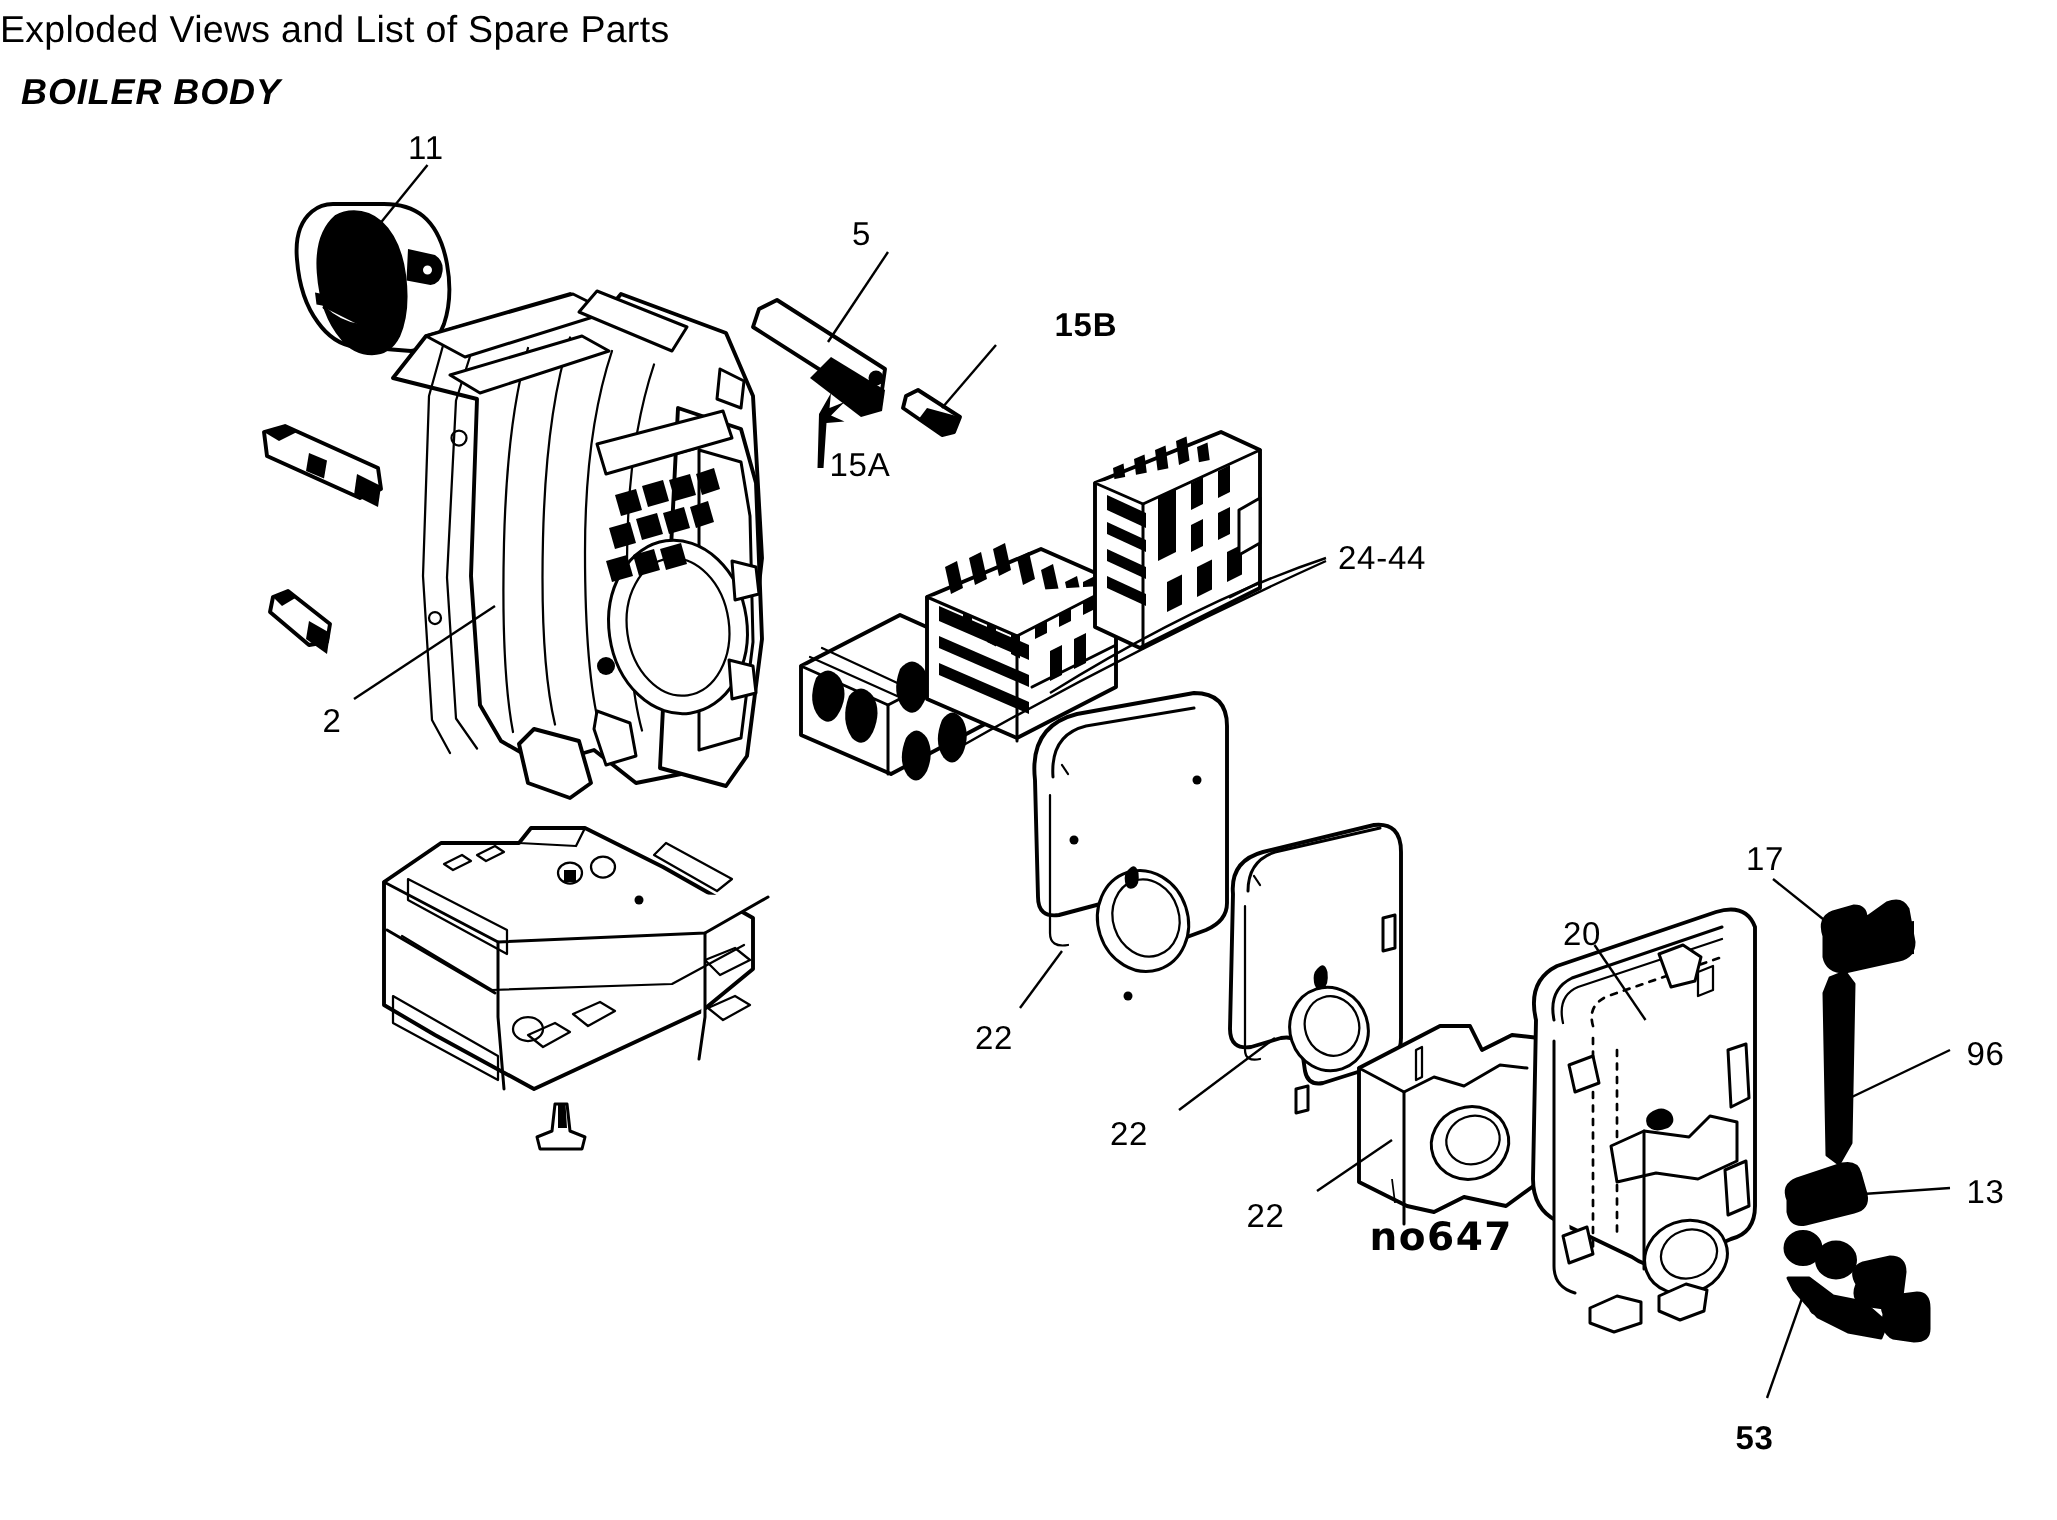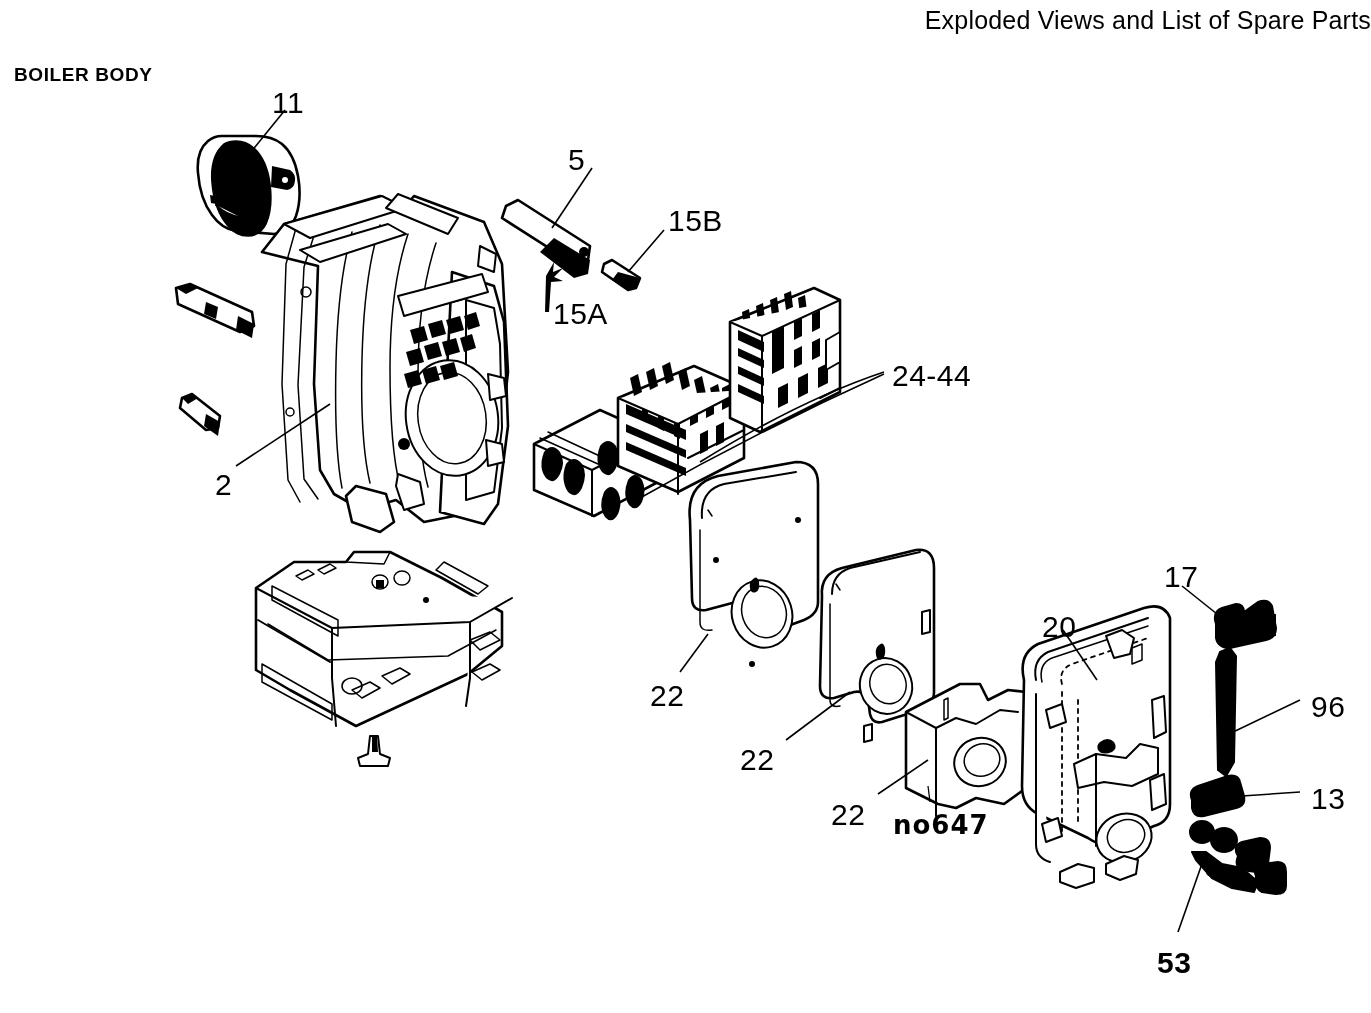--- a/index.html
+++ b/index.html
@@ -4,35 +4,35 @@
 <title>Exploded Views and List of Spare Parts</title>
 <style>
   html,body{margin:0;padding:0;background:#ffffff;}
   body{
     width:1371px;height:1013px;position:relative;overflow:hidden;
     font-family:"Liberation Sans", sans-serif;
     color:#000000;
   }
   #diagram-root{position:absolute;inset:0;}
   .page-title{
-    position:absolute;left:0;top:6px;width:1371px;text-align:right;
+    position:absolute;left:0;top:6px;width:1371px;text-align:left;
     font-size:25px;font-weight:400;letter-spacing:.2px;white-space:nowrap;
   }
   .section-heading{
-    position:absolute;left:14px;top:64px;
-    font-size:19px;font-weight:bold;letter-spacing:.6px;
+    position:absolute;left:14px;top:48px;
+    font-size:24px;font-weight:bold;letter-spacing:.6px;font-style:italic;
   }
   .callout{
-    position:absolute;font-size:30px;font-weight:400;line-height:1;
+    position:absolute;font-size:22px;font-weight:400;line-height:1;
     white-space:nowrap;letter-spacing:.5px;
   }
   .handwritten{
     position:absolute;font-size:26px;font-weight:bold;
     font-family:"DejaVu Sans", sans-serif;
-    letter-spacing:1px;white-space:nowrap;
+    letter-spacing:1px;white-space:nowrap;margin-left:20px;
   }
   svg.art{position:absolute;left:0;top:0;width:1371px;height:1013px;overflow:visible;}
   svg.art *{vector-effect:non-scaling-stroke;}
   .ln{stroke:#000;fill:none;stroke-width:1.6;}
   .ln-t{stroke:#000;fill:none;stroke-width:1.2;}
   .pt{stroke:#000;fill:#000;stroke-width:1.6;stroke-linejoin:round;}
   .pf{fill:#000;stroke:none;}
   .ol{stroke:#000;fill:#fff;stroke-width:2.6;stroke-linejoin:round;stroke-linecap:round;}
   .ol2{stroke:#000;fill:#fff;stroke-width:2.0;stroke-linejoin:round;stroke-linecap:round;}
   .olthin{stroke:#000;fill:none;stroke-width:1.5;stroke-linejoin:round;stroke-linecap:round;}
@@ -342,21 +342,21 @@
       <path class="solid" d="M1192 852 l14 0 l16 12 l20 4 l16 14 l-4 10 l-22 -4 l-20 -10 l-16 -18 z"></path>
       <path class="pf" d="M1212 868 l14 4 l-2 8 l-14 -6 z" fill="#fff"></path>
       <ellipse class="solid" cx="1212" cy="872" rx="5" ry="4"></ellipse>
     </g>
     <line class="ln" x1="1178" y1="932" x2="1204" y2="858"></line>
 
   </svg>
 
   <div class="callout" style="left:272px;top:88px;">11</div>
   <div class="callout" style="left:568px;top:145px;">5</div>
-  <div class="callout" style="left:668px;top:206px;">15B</div>
+  <div class="callout" style="left:703px;top:206px;font-weight:bold;">15B</div>
   <div class="callout" style="left:553px;top:299px;">15A</div>
   <div class="callout" style="left:215px;top:470px;">2</div>
   <div class="callout" style="left:892px;top:361px;">24-44</div>
   <div class="callout" style="left:650px;top:681px;">22</div>
   <div class="callout" style="left:740px;top:745px;">22</div>
   <div class="callout" style="left:831px;top:800px;">22</div>
   <div class="callout" style="left:1164px;top:562px;">17</div>
   <div class="callout" style="left:1042px;top:612px;">20</div>
   <div class="callout" style="left:1311px;top:692px;">96</div>
   <div class="callout" style="left:1311px;top:784px;">13</div>

